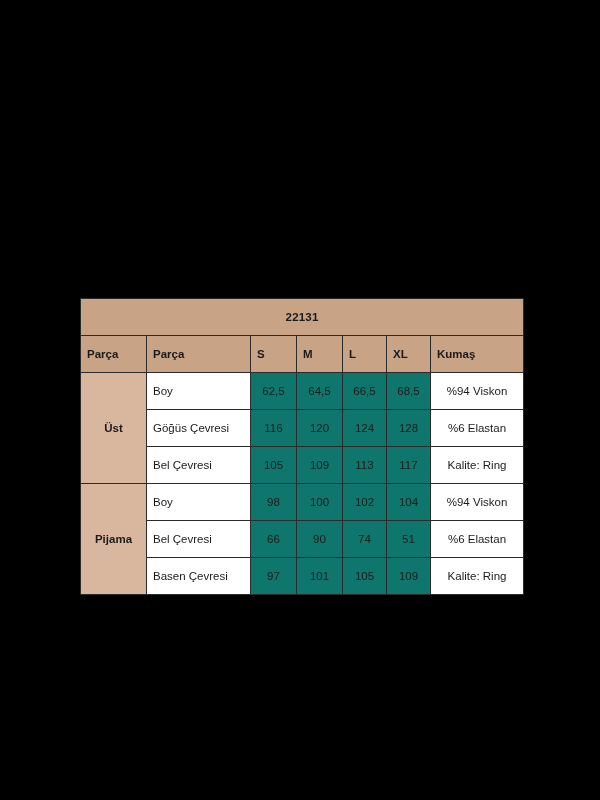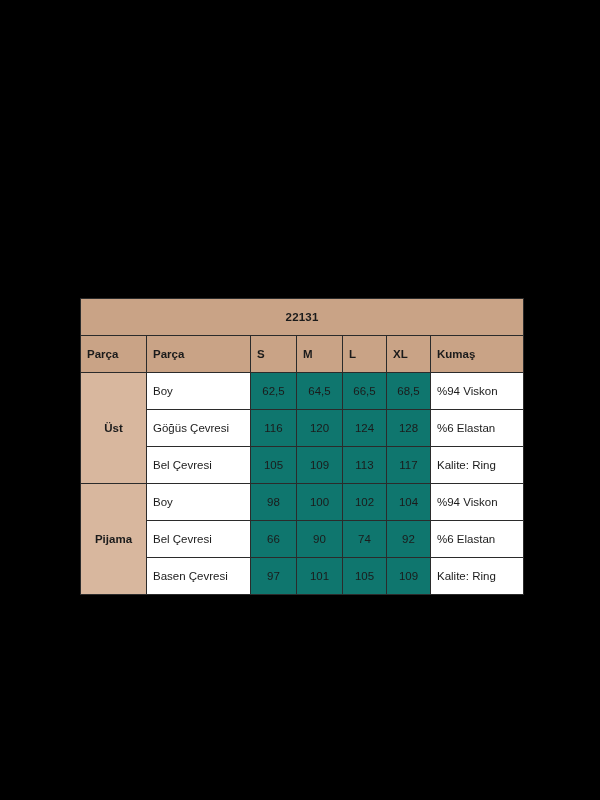--- a/index.html
+++ b/index.html
@@ -73,21 +73,21 @@
     text-align: left;
     background: #ffffff;
     margin-top: 8px;
   }
   .num-cell {
     text-align: center;
     background: #0f766e;
     font-size: 11.5px;
   }
   .fab-cell {
-    text-align: left;
+    text-align: center;
     background: #ffffff;
     font-size: 11.5px;
   }
 </style>
 </head>
 <body>
 
 <div class="table-wrap">
   <table class="size-table">
     <colgroup>
@@ -146,21 +146,21 @@
         <td class="num-cell">100</td>
         <td class="num-cell">102</td>
         <td class="num-cell">104</td>
         <td class="fab-cell">%94 Viskon</td>
       </tr>
       <tr>
         <td class="meas-cell">Bel Çevresi</td>
         <td class="num-cell">66</td>
         <td class="num-cell">90</td>
         <td class="num-cell">74</td>
-        <td class="num-cell">92</td>
+        <td class="num-cell">51</td>
         <td class="fab-cell">%6 Elastan</td>
       </tr>
       <tr>
         <td class="meas-cell">Basen Çevresi</td>
         <td class="num-cell">97</td>
         <td class="num-cell">101</td>
         <td class="num-cell">105</td>
         <td class="num-cell">109</td>
         <td class="fab-cell">Kalite: Ring</td>
       </tr>

